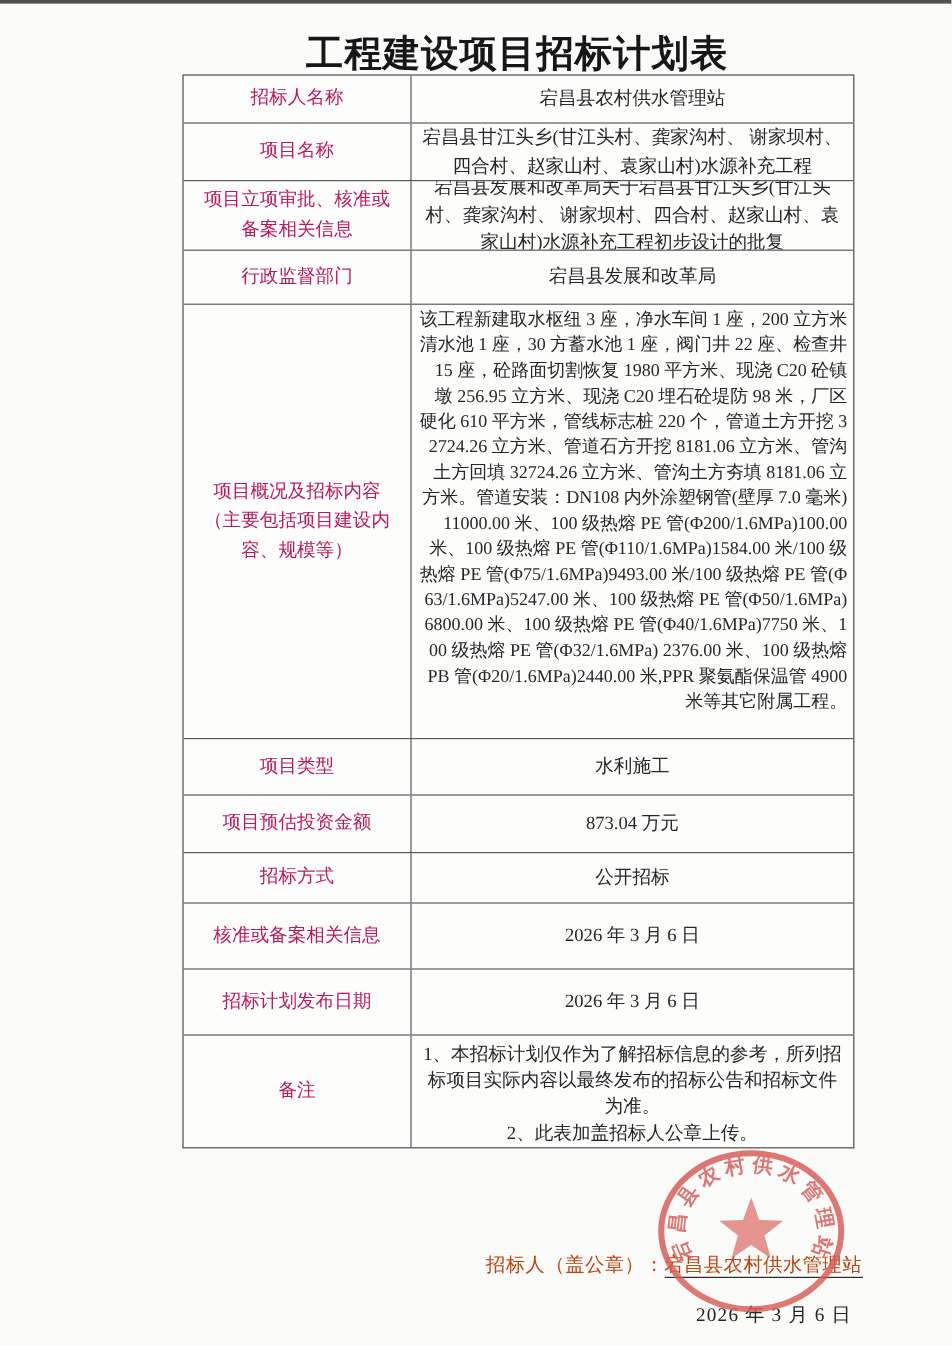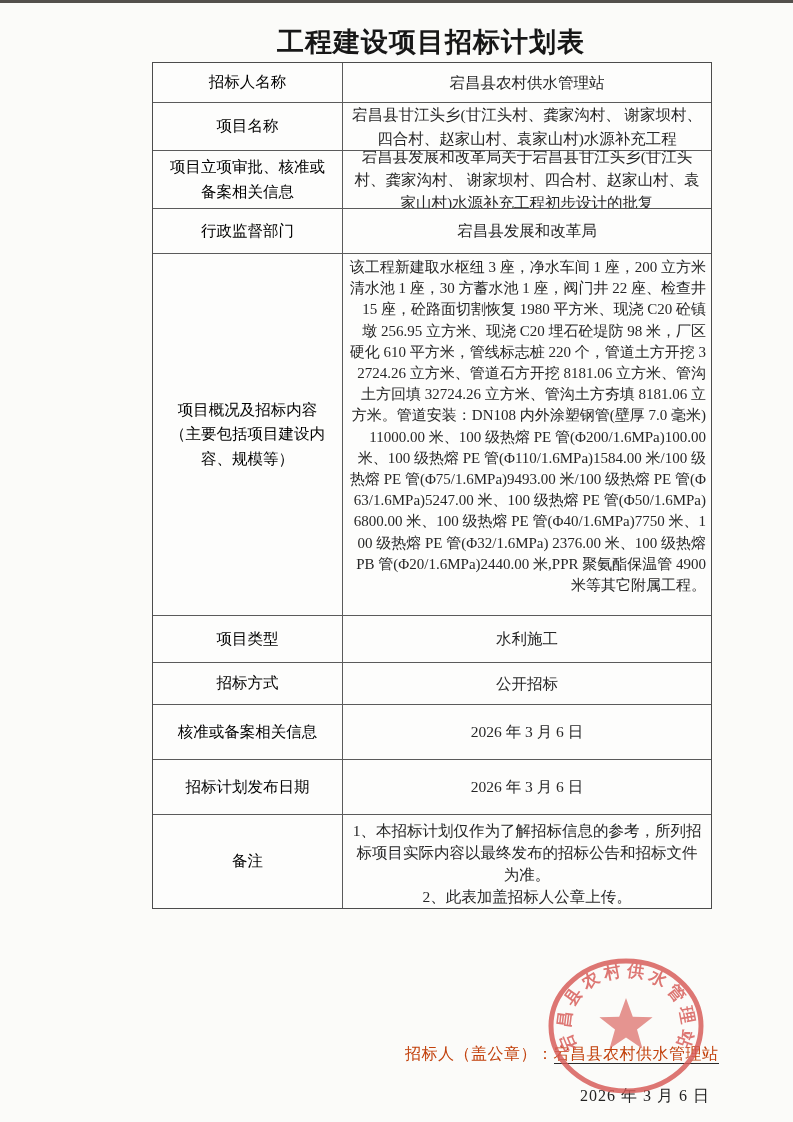--- a/index.html
+++ b/index.html
@@ -6,35 +6,35 @@
   body{
     width:793px;height:1122px;position:relative;overflow:hidden;
     background:#fbfbf9;
     font-family:"Liberation Serif","DejaVu Serif",serif;
     color:#2b2b2b;
     -webkit-font-smoothing:antialiased;
   }
   .scan-edge-top{position:absolute;top:0;left:0;width:100%;height:3px;background:#35312e;opacity:.85;}
   .doc-title{
     position:absolute;top:24px;left:152px;width:558px;
-    text-align:center;font-size:27px;font-weight:bold;color:#171717;
+    text-align:center;font-size:31px;font-weight:bold;color:#171717;
     letter-spacing:1px;
   }
   .bid-table{
     position:absolute;left:152px;top:62px;width:558px;
     border:1px solid #4c4c4c;background:#fdfdfc;
     box-sizing:content-box;
   }
   .row{display:flex;border-bottom:1px solid #5b5b5b;box-sizing:border-box;}
   .row:last-child{border-bottom:none;}
   .cell-label{
     width:190px;flex:0 0 190px;border-right:1px solid #5b5b5b;
     display:flex;align-items:center;justify-content:center;
     text-align:center;font-size:15.5px;line-height:1.55;
-    padding:2px 12px;box-sizing:border-box;color:#000000;
+    padding:2px 12px;box-sizing:border-box;color:#be185d;
   }
   .cell-value{
     flex:1;display:flex;align-items:center;justify-content:center;
     font-size:15.5px;line-height:1.5;text-align:center;
     padding:2px 6px;box-sizing:border-box;color:#262626;overflow:hidden;
   }
   .cell-value.wrap-center{padding:2px 4px;}
   .cell-value.big-body{
     align-items:flex-start;justify-content:flex-start;text-align:right;
     font-size:15px;line-height:21.2px;padding:3px 5px 0 6px;
@@ -85,20 +85,24 @@
     <div class="cell-value">宕昌县发展和改革局</div>
   </div>
   <div class="row r4">
     <div class="cell-label">项目概况及招标内容（主要包括项目建设内容、规模等）</div>
     <div class="cell-value big-body">该工程新建取水枢纽 3 座，净水车间 1 座，200 立方米清水池 1 座，30 方蓄水池 1 座，阀门井 22 座、检查井 15 座，砼路面切割恢复 1980 平方米、现浇 C20 砼镇墩 256.95 立方米、现浇 C20 埋石砼堤防 98 米，厂区硬化 610 平方米，管线标志桩 220 个，管道土方开挖 32724.26 立方米、管道石方开挖 8181.06 立方米、管沟土方回填 32724.26 立方米、管沟土方夯填 8181.06 立方米。管道安装：DN108 内外涂塑钢管(壁厚 7.0 毫米)11000.00 米、100 级热熔 PE 管(Φ200/1.6MPa)100.00 米、100 级热熔 PE 管(Φ110/1.6MPa)1584.00 米/100 级热熔 PE 管(Φ75/1.6MPa)9493.00 米/100 级热熔 PE 管(Φ63/1.6MPa)5247.00 米、100 级热熔 PE 管(Φ50/1.6MPa)6800.00 米、100 级热熔 PE 管(Φ40/1.6MPa)7750 米、100 级热熔 PE 管(Φ32/1.6MPa) 2376.00 米、100 级热熔 PB 管(Φ20/1.6MPa)2440.00 米,PPR 聚氨酯保温管 4900 米等其它附属工程。</div>
   </div>
   <div class="row r5">
     <div class="cell-label">项目类型</div>
     <div class="cell-value">水利施工</div>
   </div>
+  <div class="row r6">
+    <div class="cell-label">项目预估投资金额</div>
+    <div class="cell-value">873.04 万元</div>
+  </div>
   <div class="row r8">
     <div class="cell-label">招标方式</div>
     <div class="cell-value">公开招标</div>
   </div>
   <div class="row r9">
     <div class="cell-label">核准或备案相关信息</div>
     <div class="cell-value">2026 年 3 月 6 日</div>
   </div>
   <div class="row r10">
     <div class="cell-label">招标计划发布日期</div>

